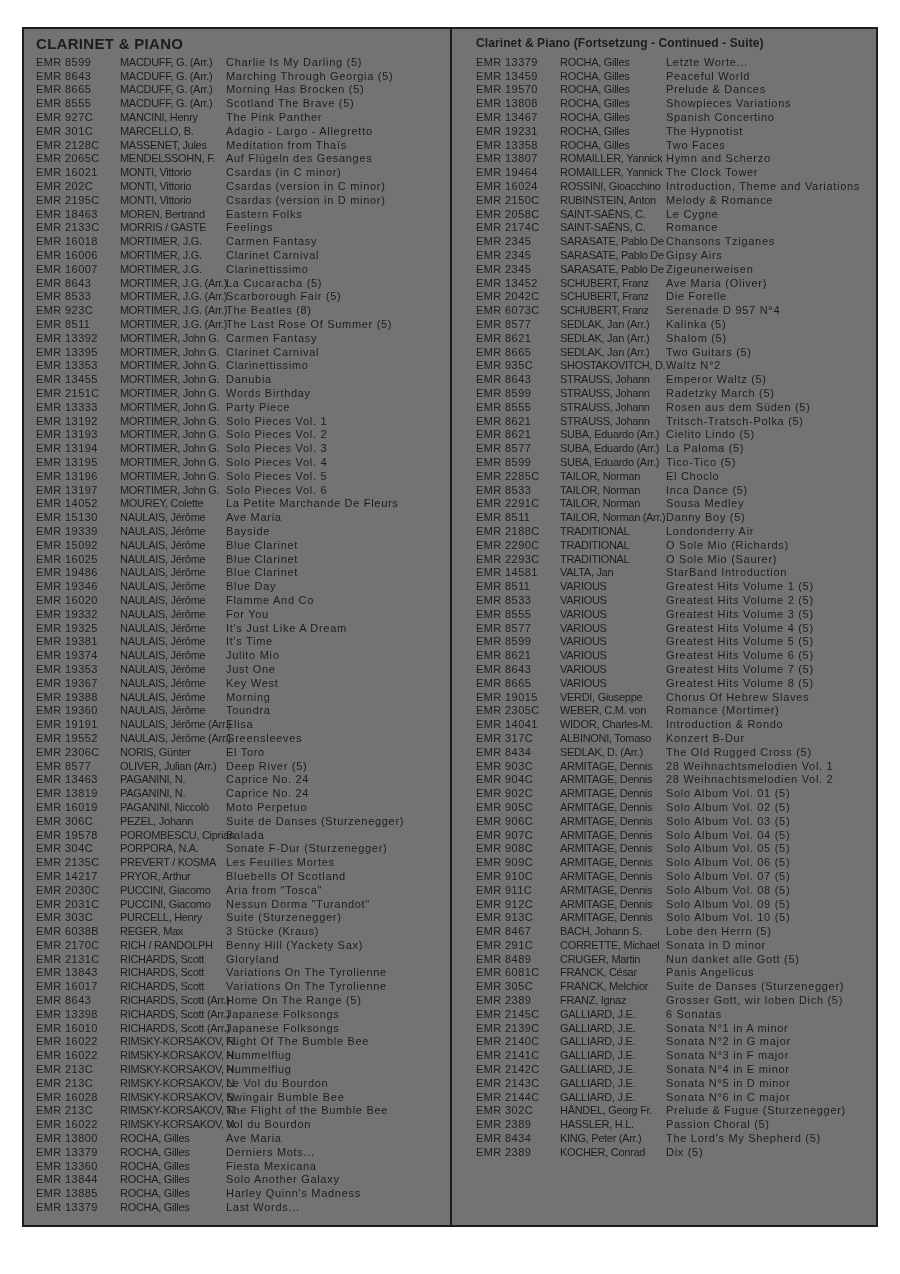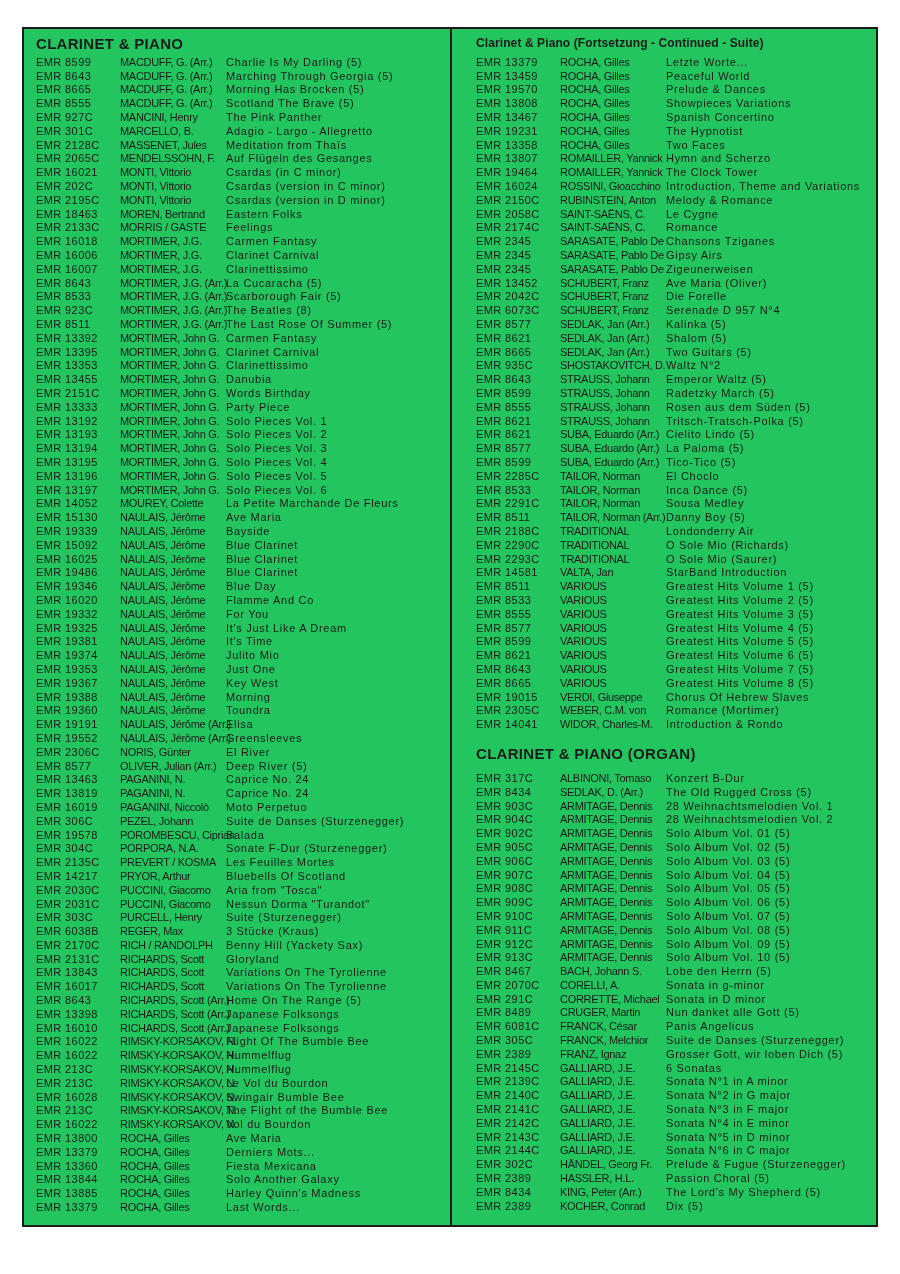--- a/index.html
+++ b/index.html
@@ -10,21 +10,21 @@
     background: var(--bg, #ffffff);
     font-family: "Liberation Sans", sans-serif;
     color: var(--ink, #1c1c1c);
     overflow: hidden;
   }
   .box {
     position: absolute;
     left: 22px; top: 27px;
     width: 852px; height: 1196px;
     border: 2px solid var(--ink, #1c1c1c);
-    background: #22c55e;
+    background: #737373;
   }
   .divider {
     position: absolute;
     left: 426px; top: 0; bottom: 0;
     width: 2px;
     background: var(--ink, #1c1c1c);
   }
   .col {
     position: absolute;
     top: 5px; bottom: 3px;
@@ -323,21 +323,21 @@
           <span class="cell cell-title">Elisa</span>
         </div>
         <div class="row">
           <span class="cell cell-code">EMR 19552</span>
           <span class="cell cell-composer">NAULAIS, Jérôme (Arr.)</span>
           <span class="cell cell-title">Greensleeves</span>
         </div>
         <div class="row">
           <span class="cell cell-code">EMR 2306C</span>
           <span class="cell cell-composer">NORIS, Günter</span>
-          <span class="cell cell-title">El River</span>
+          <span class="cell cell-title">El Toro</span>
         </div>
         <div class="row">
           <span class="cell cell-code">EMR 8577</span>
           <span class="cell cell-composer">OLIVER, Julian (Arr.)</span>
           <span class="cell cell-title">Deep River (5)</span>
         </div>
         <div class="row">
           <span class="cell cell-code">EMR 13463</span>
           <span class="cell cell-composer">PAGANINI, N.</span>
           <span class="cell cell-title">Caprice No. 24</span>
@@ -739,21 +739,20 @@
         <div class="row">
           <span class="cell cell-code">EMR 2305C</span>
           <span class="cell cell-composer">WEBER, C.M. von</span>
           <span class="cell cell-title">Romance (Mortimer)</span>
         </div>
         <div class="row">
           <span class="cell cell-code">EMR 14041</span>
           <span class="cell cell-composer">WIDOR, Charles-M.</span>
           <span class="cell cell-title">Introduction &amp; Rondo</span>
         </div>
-        <div class="hdr-large">CLARINET &amp; PIANO (ORGAN)</div>
         <div class="row">
           <span class="cell cell-code">EMR 317C</span>
           <span class="cell cell-composer">ALBINONI, Tomaso</span>
           <span class="cell cell-title">Konzert B-Dur</span>
         </div>
         <div class="row">
           <span class="cell cell-code">EMR 8434</span>
           <span class="cell cell-composer">SEDLAK, D. (Arr.)</span>
           <span class="cell cell-title">The Old Rugged Cross (5)</span>
         </div>
@@ -814,25 +813,20 @@
         </div>
         <div class="row">
           <span class="cell cell-code">EMR 913C</span>
           <span class="cell cell-composer">ARMITAGE, Dennis</span>
           <span class="cell cell-title">Solo Album Vol. 10 (5)</span>
         </div>
         <div class="row">
           <span class="cell cell-code">EMR 8467</span>
           <span class="cell cell-composer">BACH, Johann S.</span>
           <span class="cell cell-title">Lobe den Herrn (5)</span>
-        </div>
-        <div class="row">
-          <span class="cell cell-code">EMR 2070C</span>
-          <span class="cell cell-composer">CORELLI, A.</span>
-          <span class="cell cell-title">Sonata in g-minor</span>
         </div>
         <div class="row">
           <span class="cell cell-code">EMR 291C</span>
           <span class="cell cell-composer">CORRETTE, Michael</span>
           <span class="cell cell-title">Sonata in D minor</span>
         </div>
         <div class="row">
           <span class="cell cell-code">EMR 8489</span>
           <span class="cell cell-composer">CRUGER, Martin</span>
           <span class="cell cell-title">Nun danket alle Gott (5)</span>

